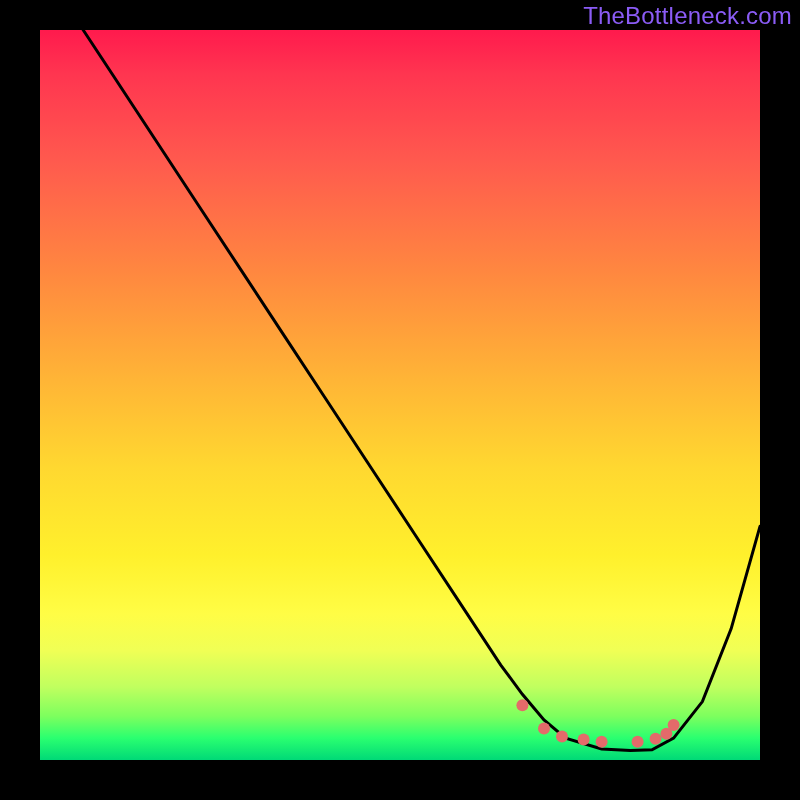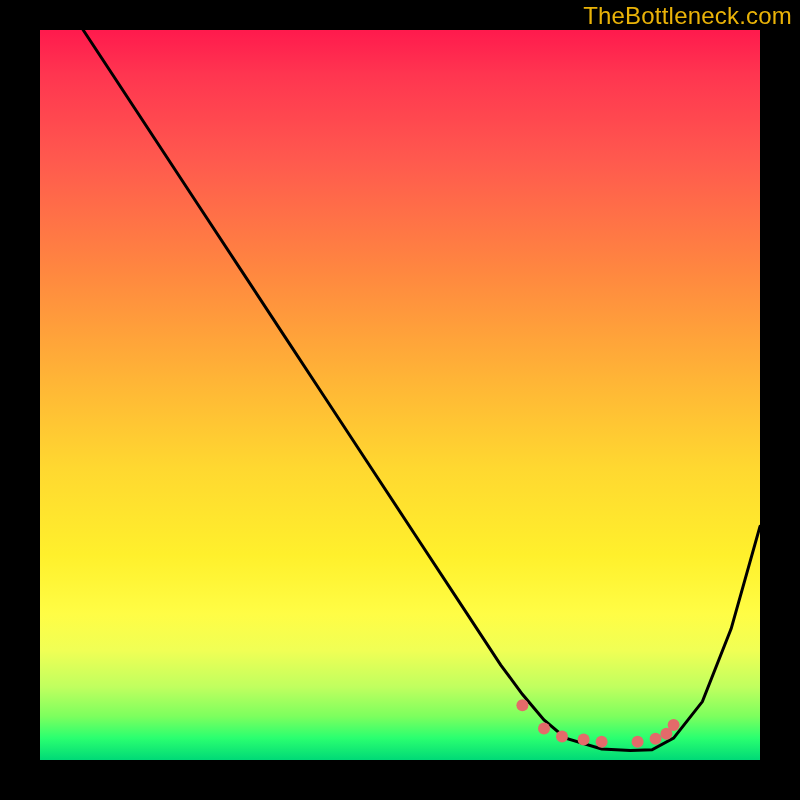--- a/index.html
+++ b/index.html
@@ -18,21 +18,21 @@
     height: 800px;
     background: #000;
   }
   .watermark {
     position: absolute;
     top: 2px;
     right: 8px;
     font-family: Arial, Helvetica, sans-serif;
     font-size: 24px;
     font-weight: 400;
-    color: #eab308;
+    color: #8b5cf6;
     letter-spacing: 0.2px;
   }
   .plot-area {
     position: absolute;
     left: 40px;
     top: 30px;
     width: 720px;
     height: 730px;
   }
   .gradient-bg {

